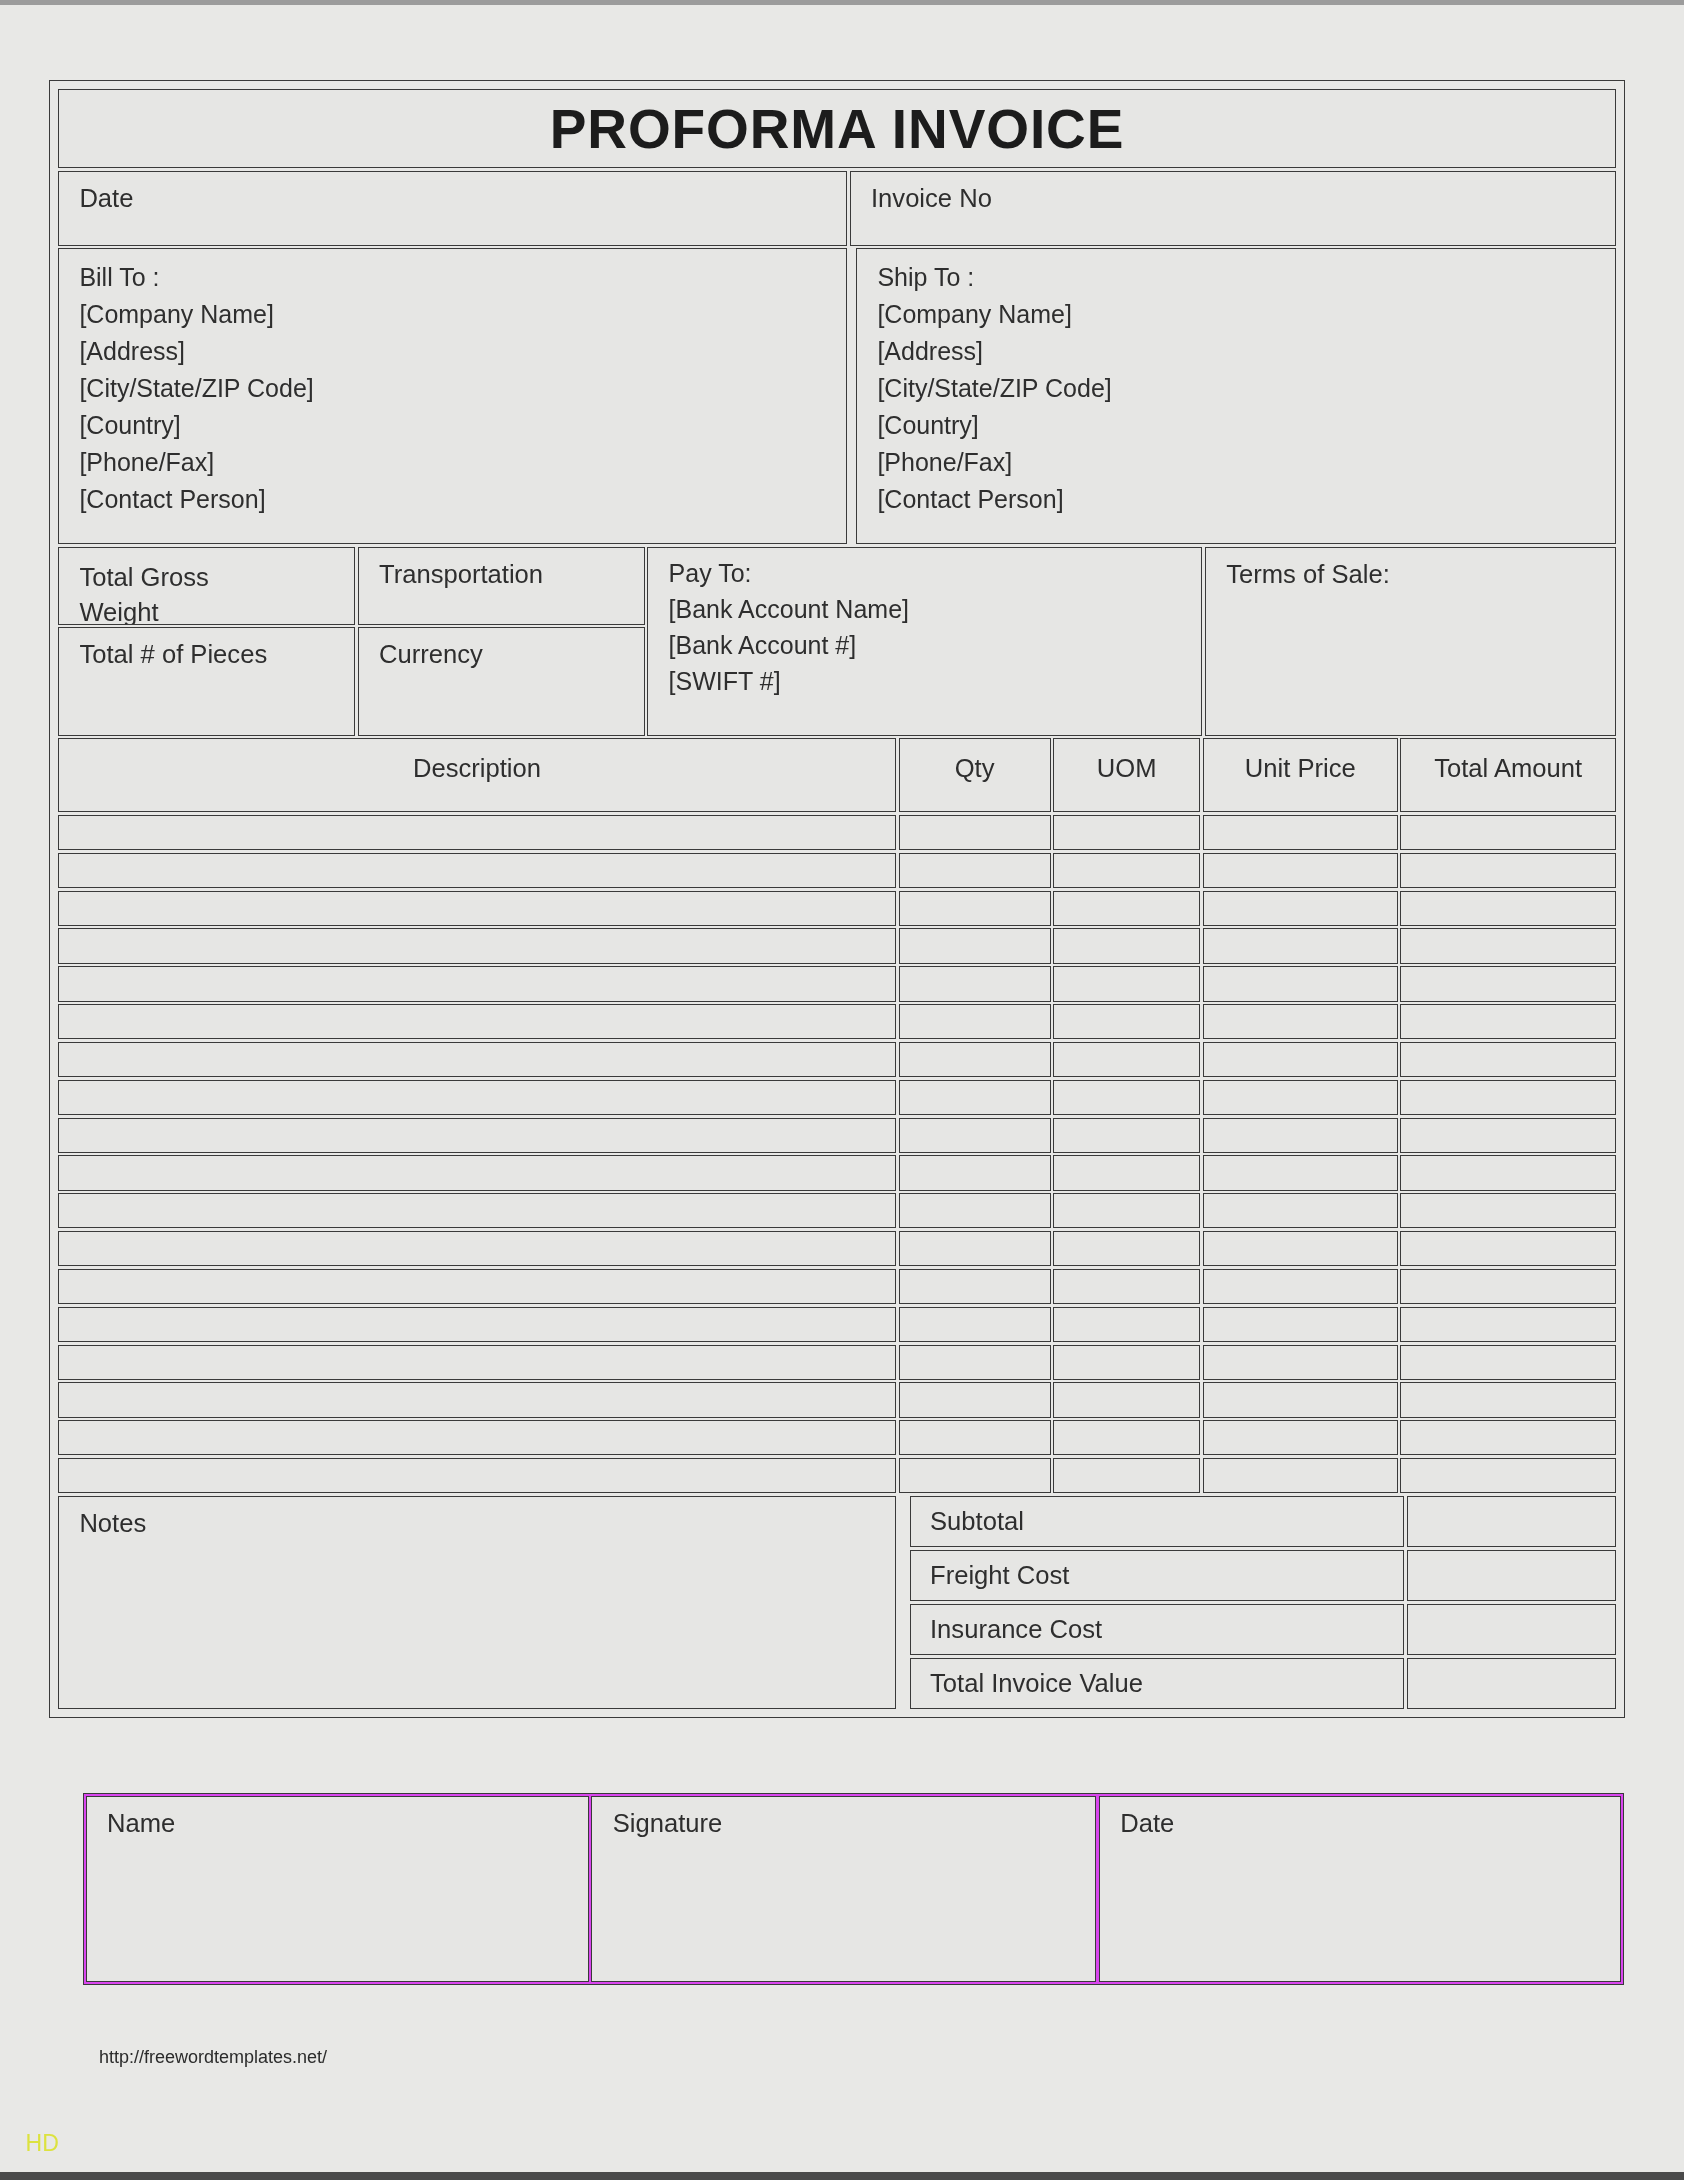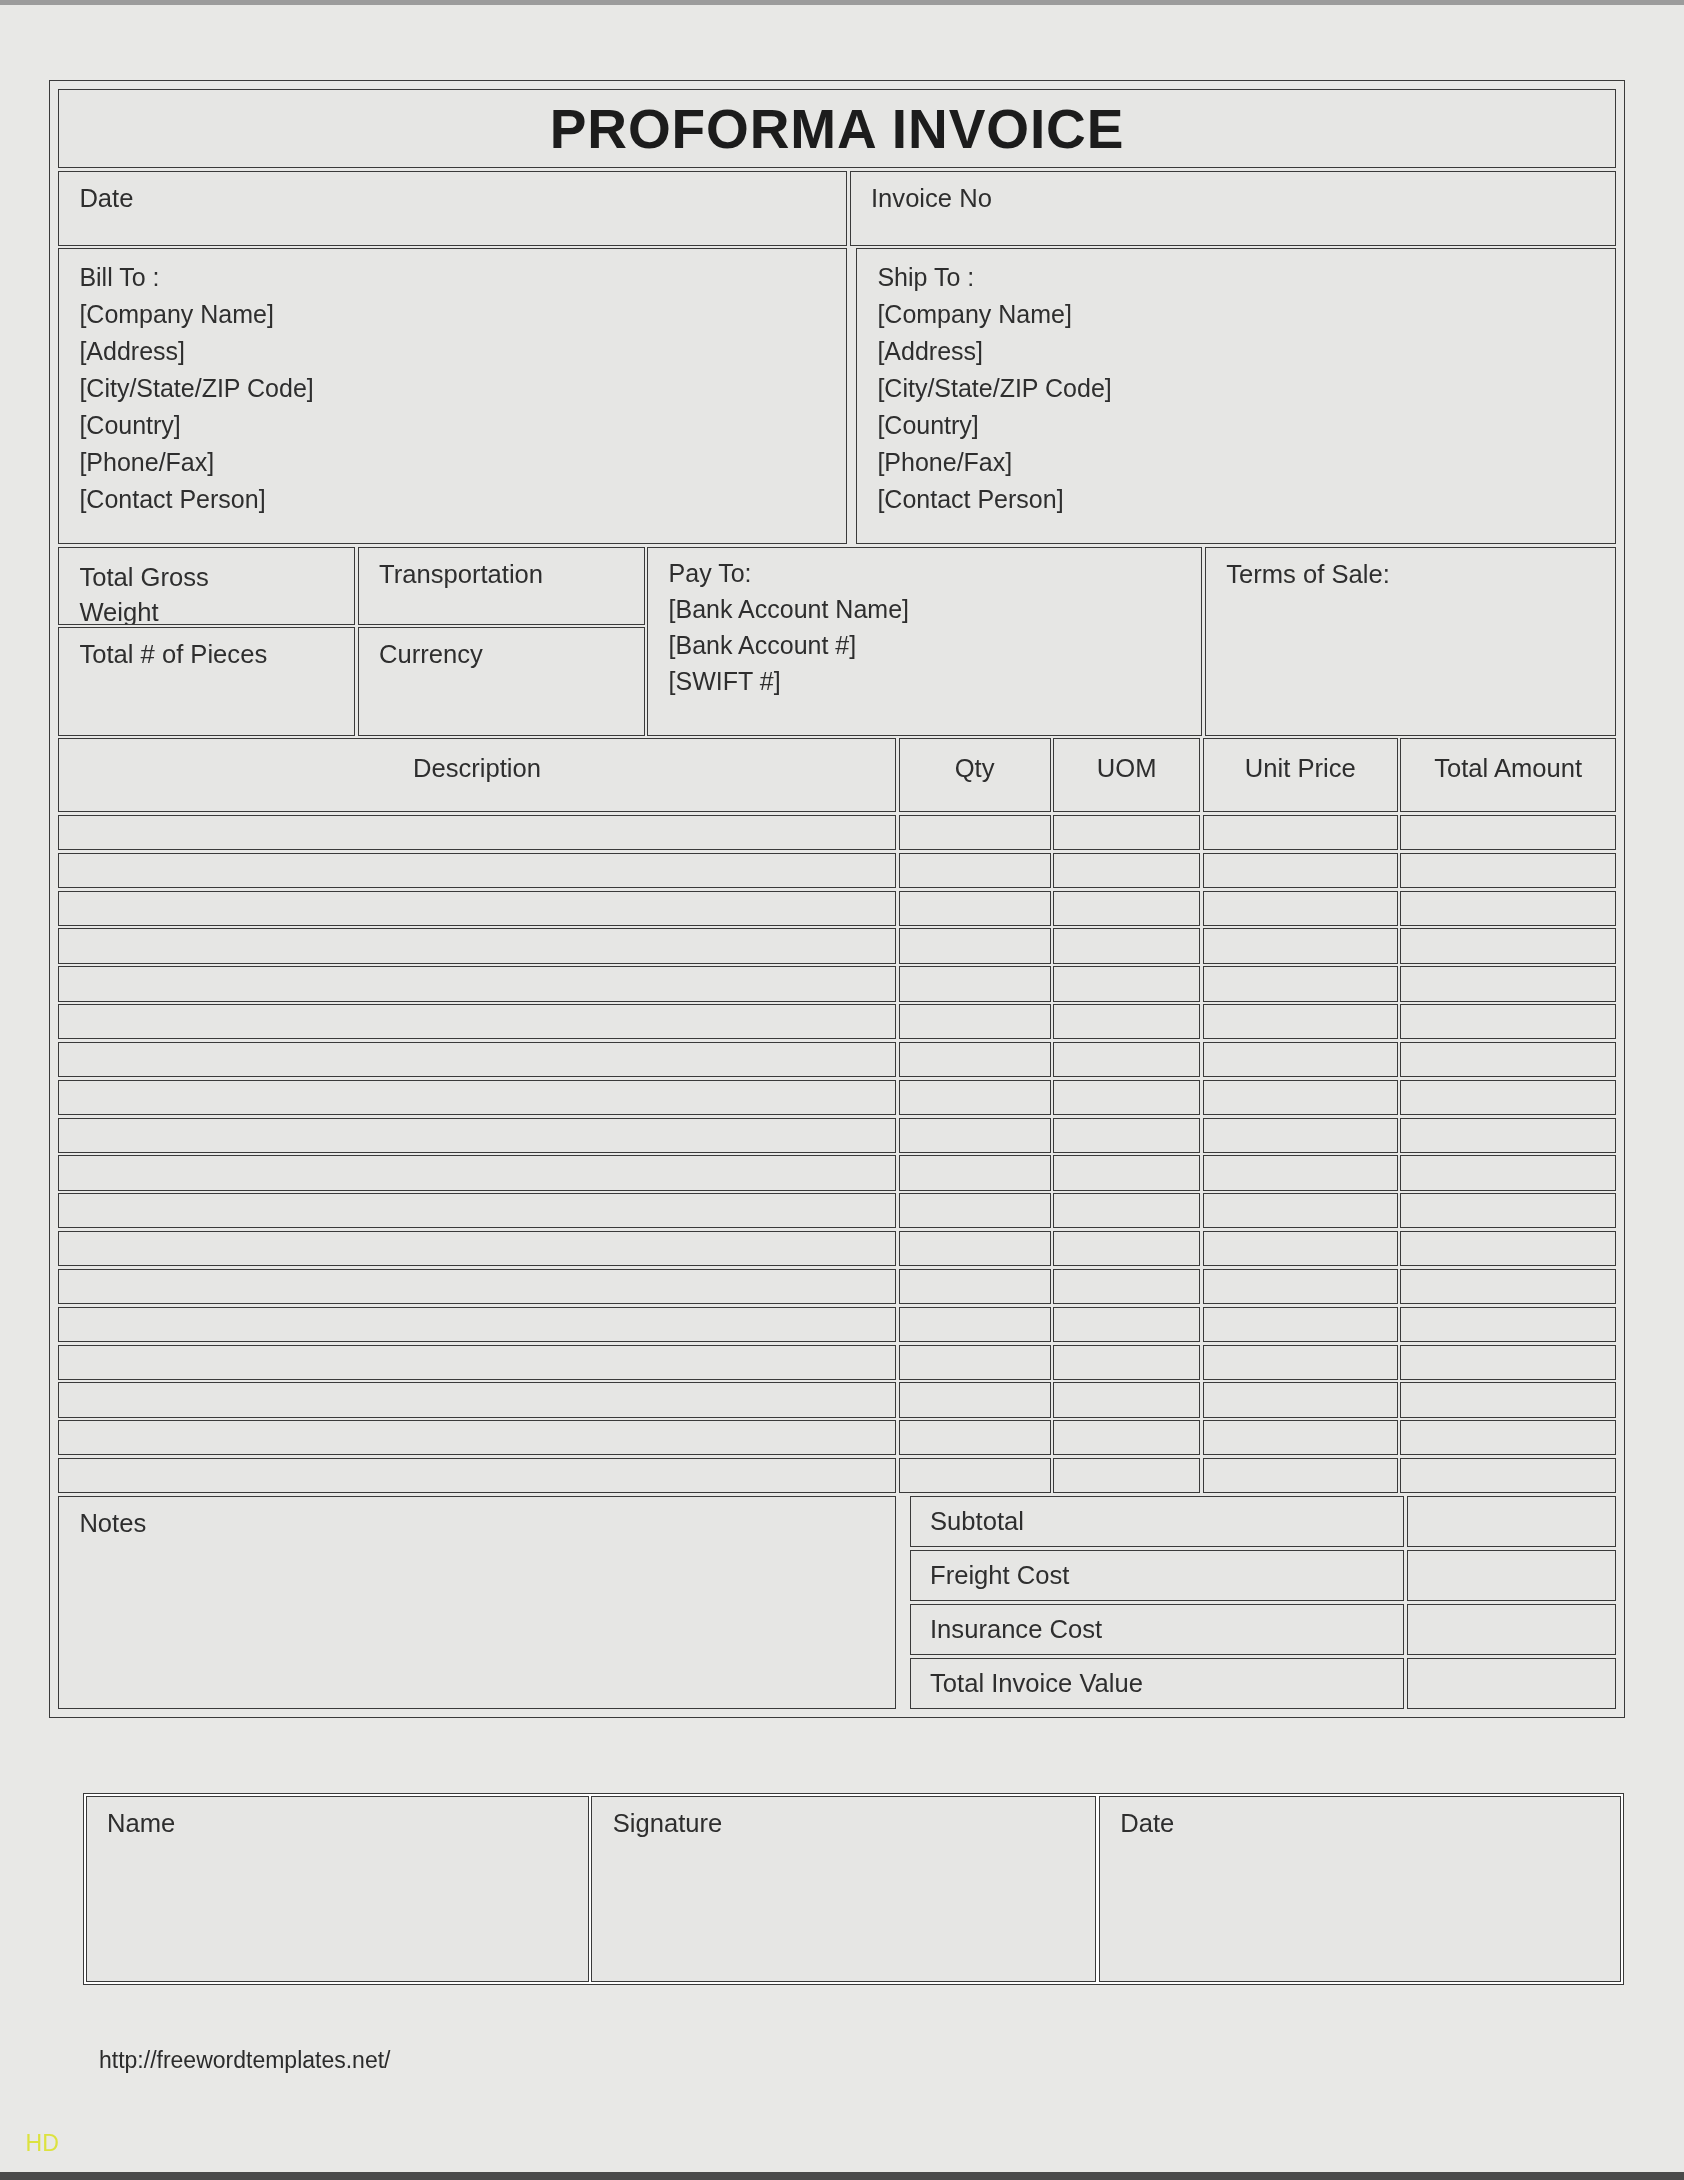--- a/index.html
+++ b/index.html
@@ -41,25 +41,25 @@
 
   .band-items-body { flex:1; display:flex; flex-direction:column; gap:2.6px; }
   .item-row { flex:1; }
 
   .band-notes { flex:none; height:213px; display:grid; grid-template-columns:838px 1fr; gap:14px; }
   .totals-grid { display:grid; grid-template-columns:494px 1fr; grid-auto-rows:1fr; gap:2.6px; }
   .total-label-cell { display:flex; align-items:center; padding-left:19px; font-size:25.6px; }
 
   .sig-box {
     position:absolute; left:83px; top:1793px; width:1541px; height:192px;
-    border:1.7px solid #3a3a3a; padding:1.7px; background:#ffffff;
+    border:1.7px solid #3a3a3a; padding:1.7px; background:#d946ef;
     display:grid; grid-template-columns:503px 505px 1fr; gap:2.6px;
   }
 
-  .footer-url { position:absolute; left:99px; top:2047px; font-size:23px; color:#2b2b2b; }
+  .footer-url { position:absolute; left:99px; top:2047px; font-size:18px; color:#2b2b2b; }
   .watermark { position:absolute; left:25.6px; top:2130px; font-size:23px; font-weight:400; color:#dce23f; }
 </style>
 </head>
 <body>
 
 <div class="page">
   <div class="top-strip"></div>
 
   <div class="form">
 

